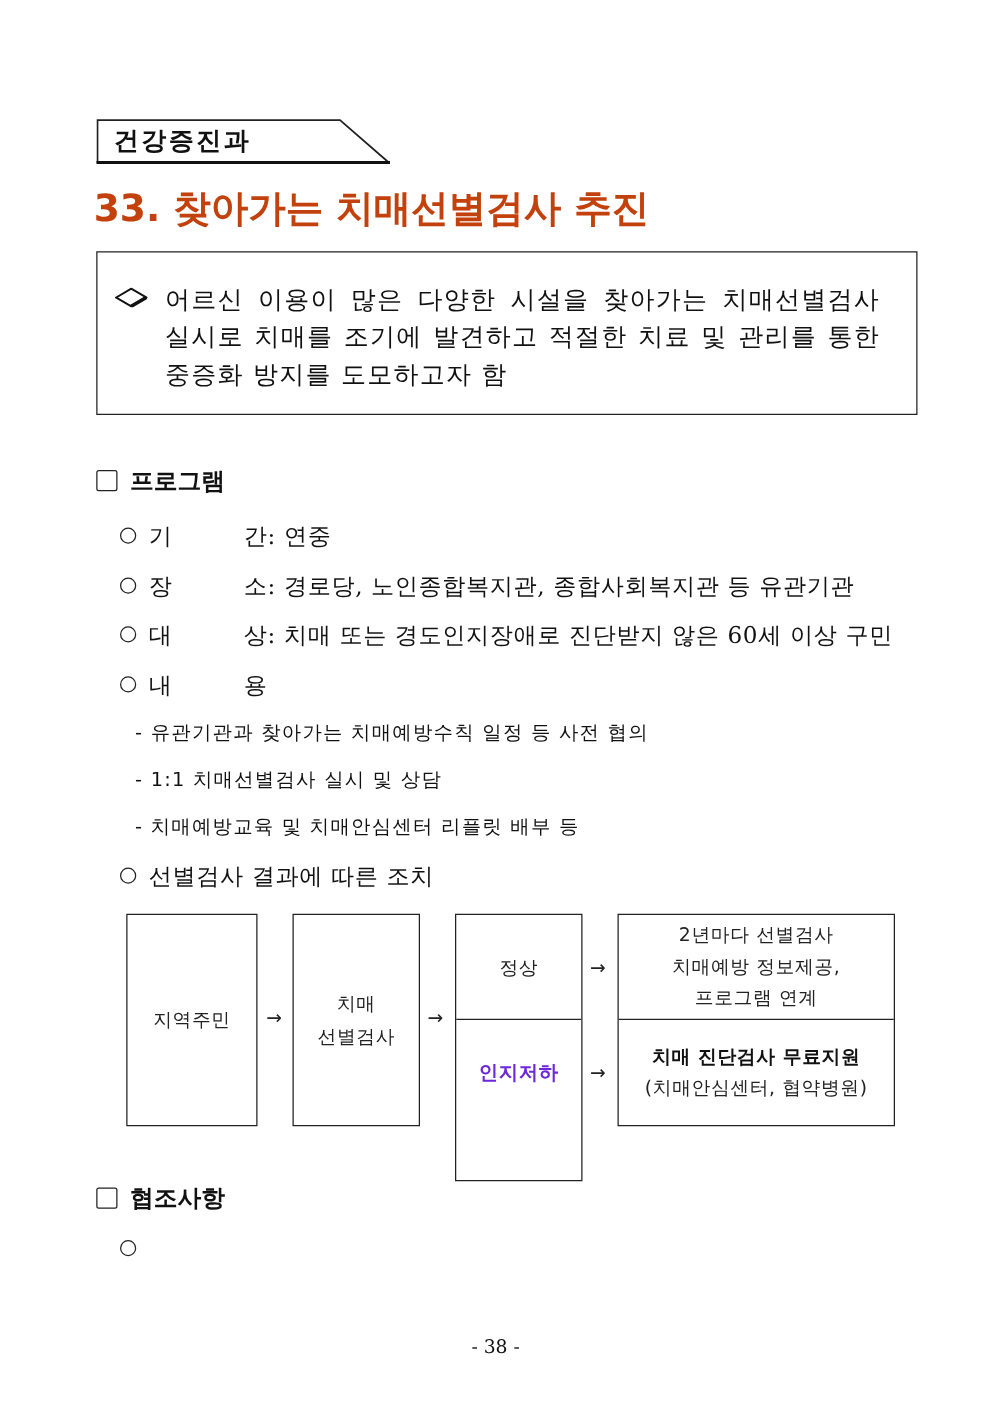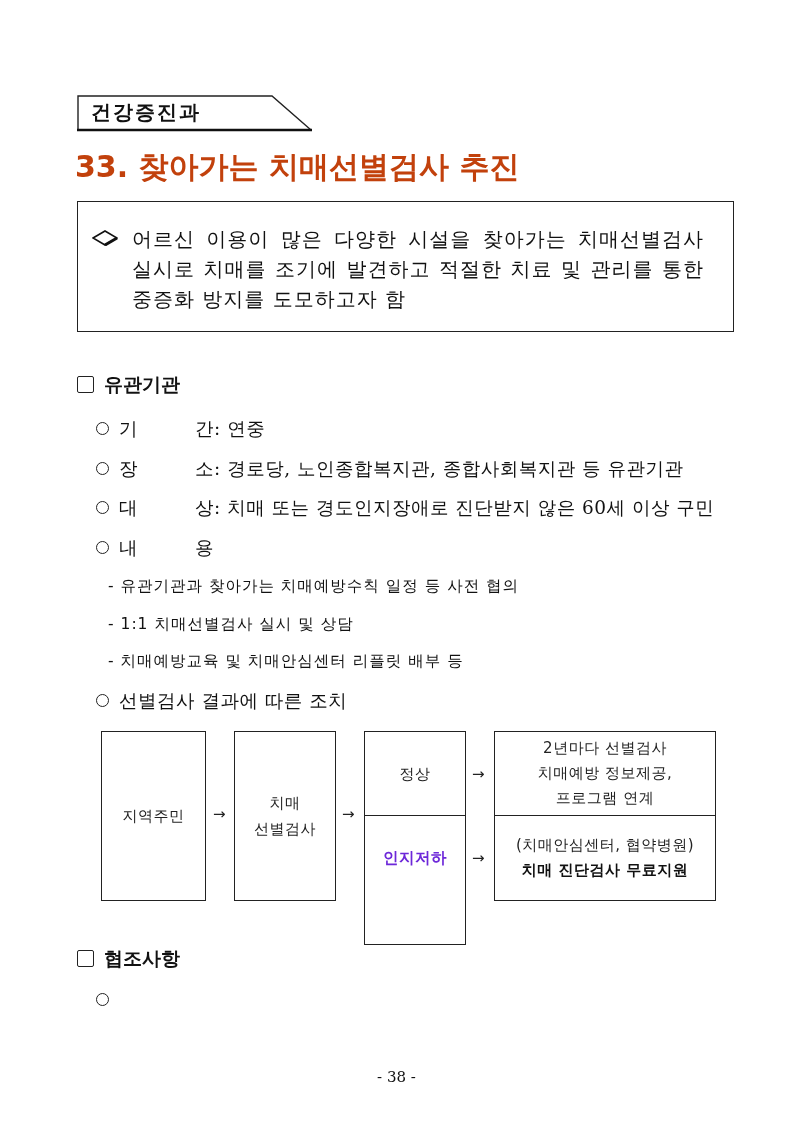--- a/index.html
+++ b/index.html
@@ -92,21 +92,21 @@
 
 <div class="abs summary-box">
   <svg class="diamond" viewBox="0 0 26 16">
     <polygon points="1,8 13,1 25,8 13,15" fill="#fff" stroke="#111" stroke-width="1.6"></polygon>
     <line x1="13" y1="15" x2="25" y2="8" stroke="#111" stroke-width="3"></line>
   </svg>
   <div class="text">어르신 이용이 많은 다양한 시설을 찾아가는 치매선별검사 실시로 치매를 조기에 발견하고 적절한 치료 및 관리를 통한 중증화 방지를 도모하고자 함</div>
 </div>
 
 <div class="abs section-head" style="left:77px; top:372px;">
-  <span class="box"></span><span>유관기관</span>
+  <span class="box"></span><span>프로그램</span>
 </div>
 
 <div class="abs row" style="left:96px; top:416px;">
   <span class="circle"></span><span class="key"><span class="k1">기</span></span><span>간:</span> <span>연중</span>
 </div>
 <div class="abs row" style="left:96px; top:456px;">
   <span class="circle"></span><span class="key"><span class="k1">장</span></span><span>소:</span> <span>경로당, 노인종합복지관, 종합사회복지관 등 유관기관</span>
 </div>
 <div class="abs row" style="left:96px; top:495px;">
   <span class="circle"></span><span class="key"><span class="k1">대</span></span><span>상:</span> <span>치매 또는 경도인지장애로 진단받지 않은 60세 이상 구민</span>
@@ -145,22 +145,22 @@
 <div class="abs arrow" style="left:472px; top:765px;">→</div>
 <div class="abs arrow" style="left:472px; top:849px;">→</div>
 
 <div class="abs fbox" style="left:494px; top:731px; width:222px; height:170px;">
   <div class="ftext" style="position:absolute; left:0; top:0; width:100%; height:84px; border-bottom:1.5px solid #222; box-sizing:border-box; line-height:25px;">
     <span>2년마다 선별검사</span>
     <span>치매예방 정보제공,</span>
     <span>프로그램 연계</span>
   </div>
   <div class="ftext" style="position:absolute; left:0; top:84px; width:100%; height:84px; line-height:25px;">
+    <span style="font-weight:bold; color:#111;">치매 진단검사 무료지원</span>
     <span>(치매안심센터, 협약병원)</span>
-    <span style="font-weight:bold; color:#111;">치매 진단검사 무료지원</span>
   </div>
 </div>
 
 <div class="abs section-head" style="left:77px; top:946px;">
   <span class="box"></span><span>협조사항</span>
 </div>
 <div class="abs row" style="left:96px; top:989px;">
   <span class="circle"></span>
 </div>
 

